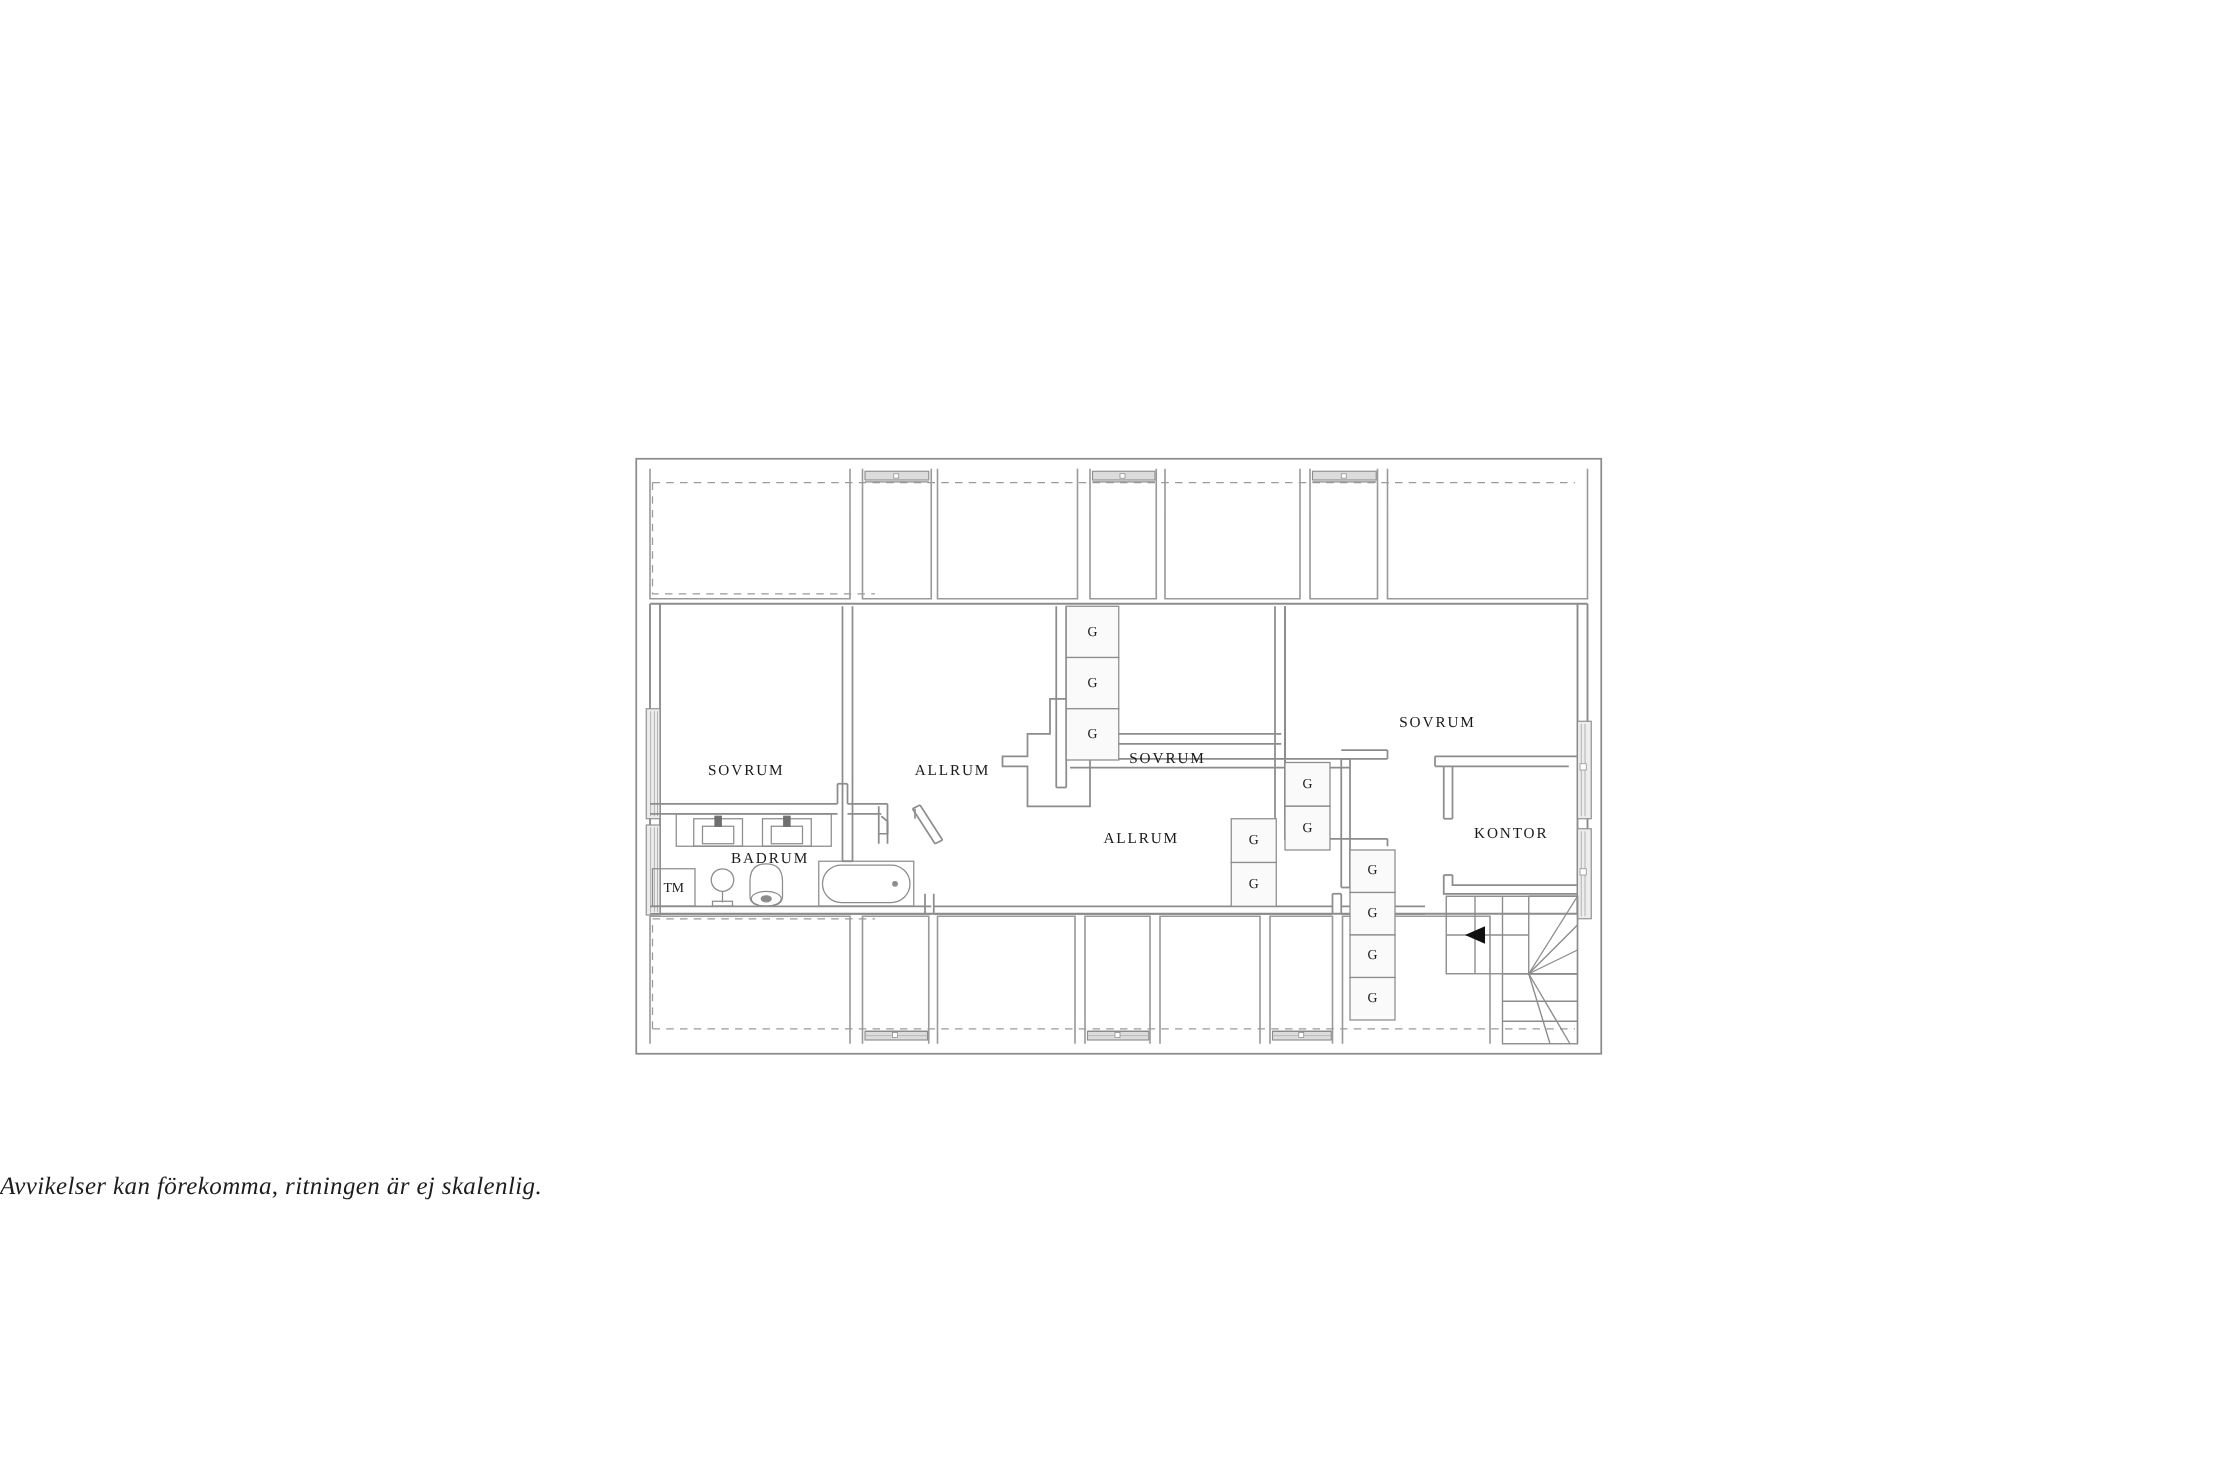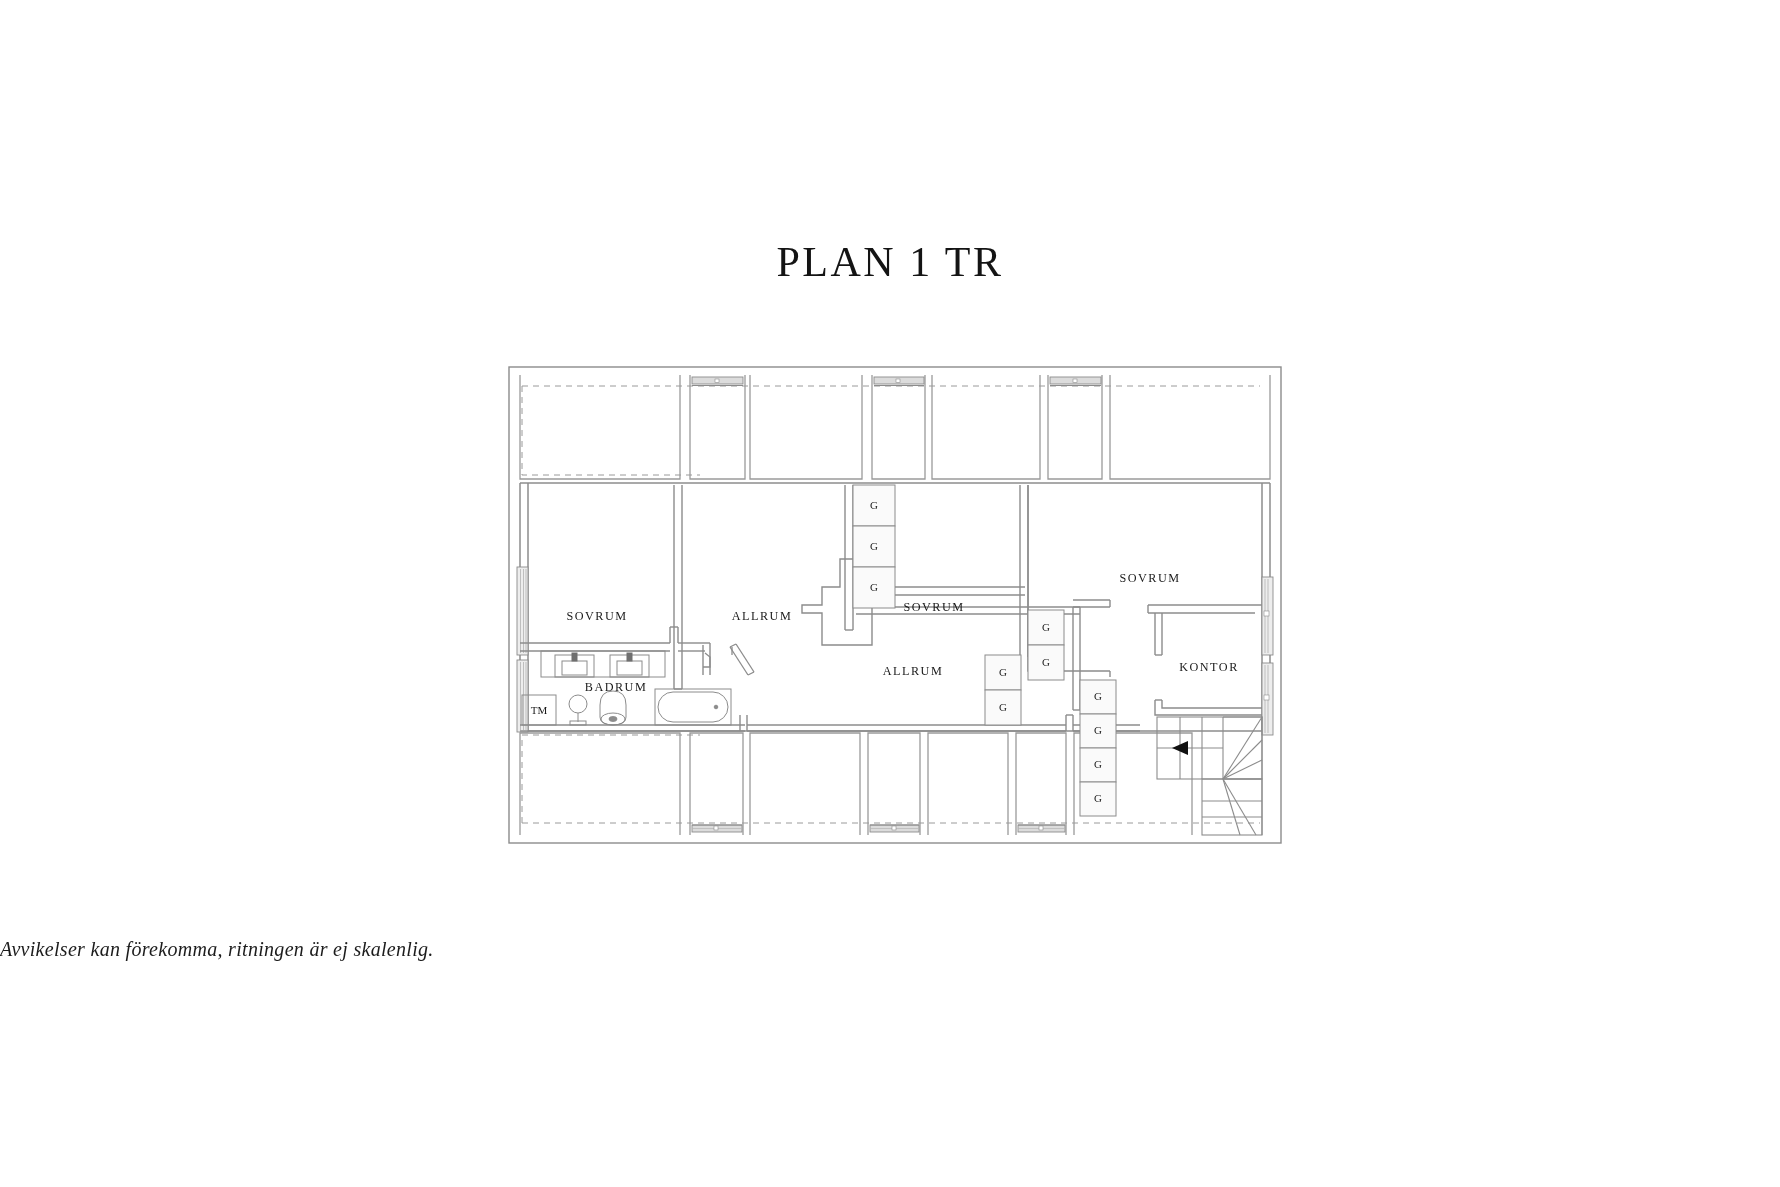--- a/index.html
+++ b/index.html
@@ -77,21 +77,20 @@
     fill: #1a1a1a;
     text-anchor: middle;
     dominant-baseline: middle;
   }
 </style>
 </head>
 <body>
 
 <div id="page">
 
-  <div id="plan-title">PLAN 1 TR</div>
 
   <div id="floorplan-wrap">
     <svg id="floorplan-svg" viewBox="0 0 790 500" xmlns="http://www.w3.org/2000/svg">
 
       <g fill="none" stroke="#8c8c8c" stroke-width="1.4">
         <rect x="9" y="12" width="772" height="476"></rect>
       </g>
 
       <g fill="none" stroke="#9a9a9a" stroke-width="1" stroke-dasharray="6 5">
         <path d="M 22 31 L 22 120 L 200 120 M 22 31 L 760 31"></path>

